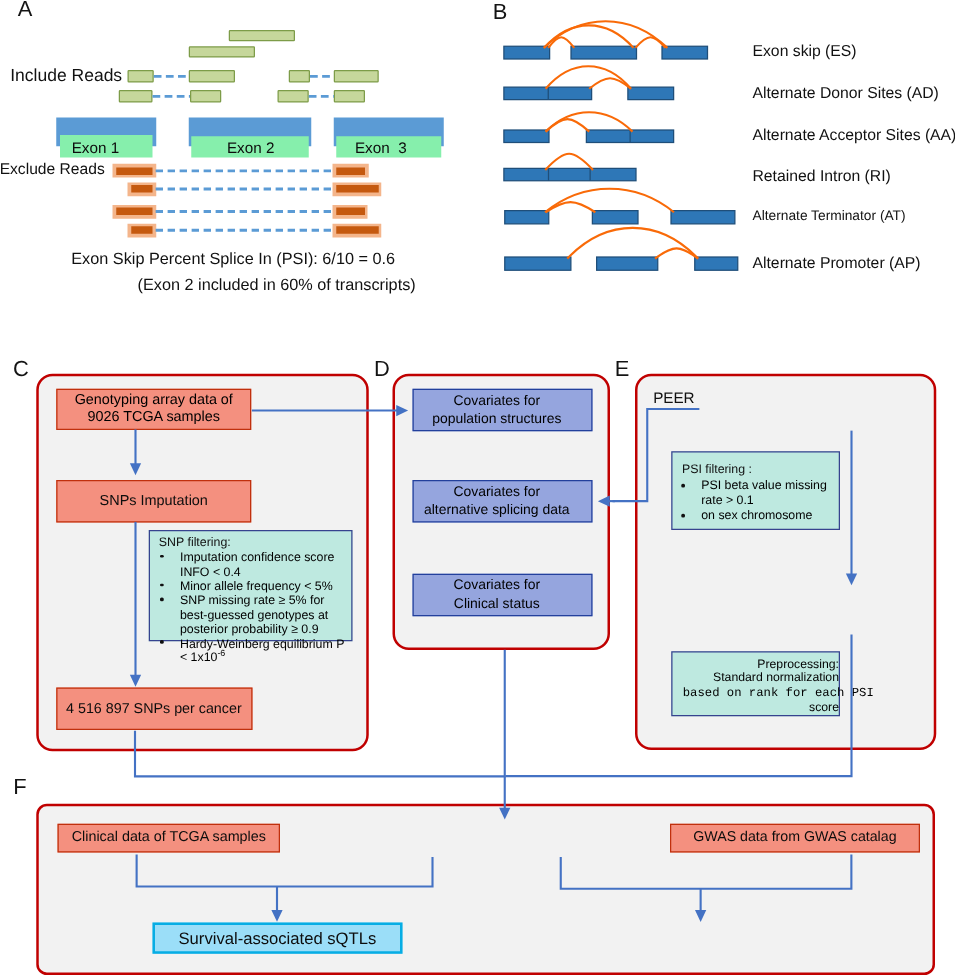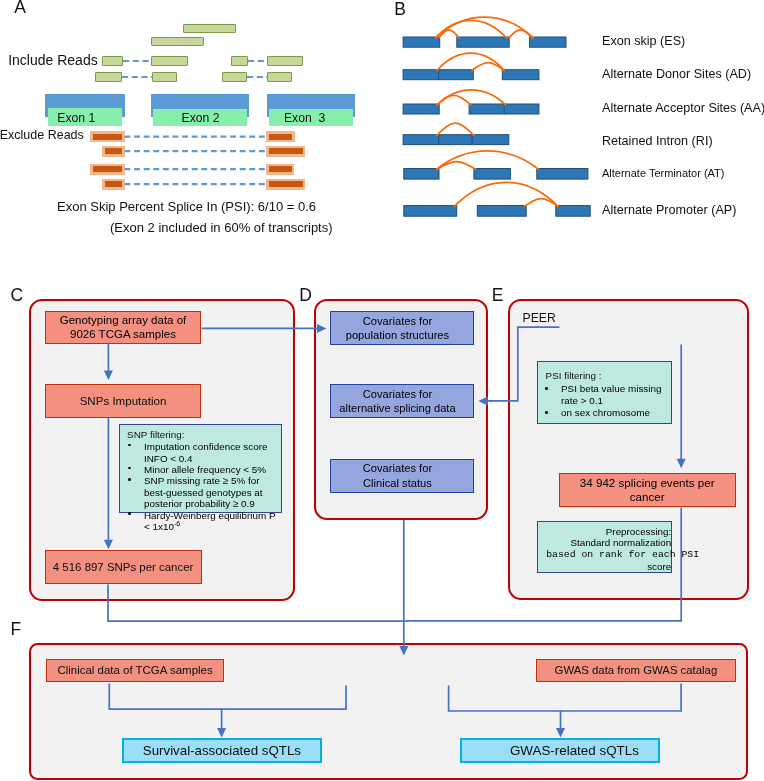--- a/index.html
+++ b/index.html
@@ -191,48 +191,39 @@
 <div class="abs pbox" style="left:507.5px;top:298.8px;width:241px;height:301px;border-radius:13px;"></div>
 <div class="abs" style="left:522.5px;top:311.8px;font-size:12.2px;line-height:13px;color:#111;">PEER</div>
 <div class="abs mint" style="left:537.4px;top:360.6px;width:135.1px;height:63.6px;">
       <div class="abs" style="left:7.2px;top:8.5px;font-size:9.9px;line-height:11.8px;color:#111;white-space:nowrap;">PSI filtering :</div>
       <div class="abs" style="left:6.9px;top:25.8px;width:2.6px;height:2.6px;background:#111;border-radius:50%;"></div>
       <div class="abs" style="left:22.6px;top:21.7px;font-size:9.9px;line-height:11.8px;white-space:nowrap;">PSI beta value missing</div>
       <div class="abs" style="left:22.6px;top:33.5px;font-size:9.9px;line-height:11.8px;white-space:nowrap;">rate &gt; 0.1</div>
       <div class="abs" style="left:6.9px;top:49.39999999999999px;width:2.6px;height:2.6px;background:#111;border-radius:50%;"></div>
       <div class="abs" style="left:22.6px;top:45.3px;font-size:9.9px;line-height:11.8px;white-space:nowrap;">on sex chromosome</div>
     </div>
-<div class="abs salmon ctr" style="left:558.7px;top:472.5px;width:177px;height:34.8px;">
-      <div style="text-align:center;">
-        <div style="font-size:11.6px;line-height:14.3px;white-space:nowrap;">34 942 splicing events per</div>
-        <div style="font-size:11.6px;line-height:14.3px;white-space:nowrap;">cancer</div>
-      </div>
-    </div>
 <div class="abs mint" style="left:536.7px;top:520.6px;width:135.5px;height:52.2px;padding:4.2px 0 0 8.5px;text-align:right;">
       <div>
         <div style="font-size:9.8px;line-height:11.7px;white-space:nowrap;">Preprocessing:</div>
         <div style="font-size:9.8px;line-height:11.7px;white-space:nowrap;">Standard normalization</div>
         <div style="font-size:9.8px;line-height:11.7px;white-space:nowrap;font-family:Liberation Mono, monospace;">based on rank for each PSI</div>
         <div style="font-size:9.8px;line-height:11.7px;white-space:nowrap;">score</div>
       </div>
     </div>
 
 <div class="abs plabel" style="left:10.5px;top:620.2px;">F</div>
 <div class="abs pbox" style="left:29.4px;top:642.6px;width:719px;height:137.9px;border-radius:8.5px;"></div>
 <div class="abs salmon ctr" style="left:45.9px;top:658.9px;width:178.3px;height:23.1px;">
       <span style="font-size:11.47px;color:#0d0d0d;">Clinical data of TCGA samples</span>
     </div>
 <div class="abs salmon ctr" style="left:536.2px;top:658.9px;width:199.5px;height:23.1px;">
       <span style="font-size:11.36px;color:#0d0d0d;">GWAS data from  GWAS catalag</span>
     </div>
 <div class="abs cyanb ctr" style="left:122.1px;top:738.4px;width:199.6px;height:25px;">
       <span style="font-size:13.3px;color:#0d0d0d;">Survival-associated sQTLs</span>
-    </div>
-<div class="abs cyanb ctr" style="left:460.1px;top:738.4px;width:199.6px;height:25px;padding-left:29px;">
-      <span style="font-size:13.4px;color:#0d0d0d;">GWAS-related sQTLs</span>
     </div>
 
 <svg class="abs" style="left:0;top:0;width:764px;height:781px;">
 <path d="M 108.4 343.5 L 108.4 371.20000000000005" fill="none" stroke="#4472c4" stroke-width="1.7"></path>
 <path d="M 103.9 370.6 L 112.9 370.6 L 108.4 380.1 z" fill="#4472c4"></path>
 <path d="M 108.4 417.5 L 108.4 540.4" fill="none" stroke="#4472c4" stroke-width="1.7"></path>
 <path d="M 103.9 539.8 L 112.9 539.8 L 108.4 549.3 z" fill="#4472c4"></path>
 <path d="M 201.5 328.4 L 317.6 328.4" fill="none" stroke="#4472c4" stroke-width="1.7"></path>
 <path d="M 317.0 323.9 L 317.0 332.9 L 326.5 328.4 z" fill="#4472c4"></path>
 <path d="M 559.5 327.2 L 517.8 327.2 L 517.8 400.9 L 490 400.9" fill="none" stroke="#4472c4" stroke-width="1.7"></path>

